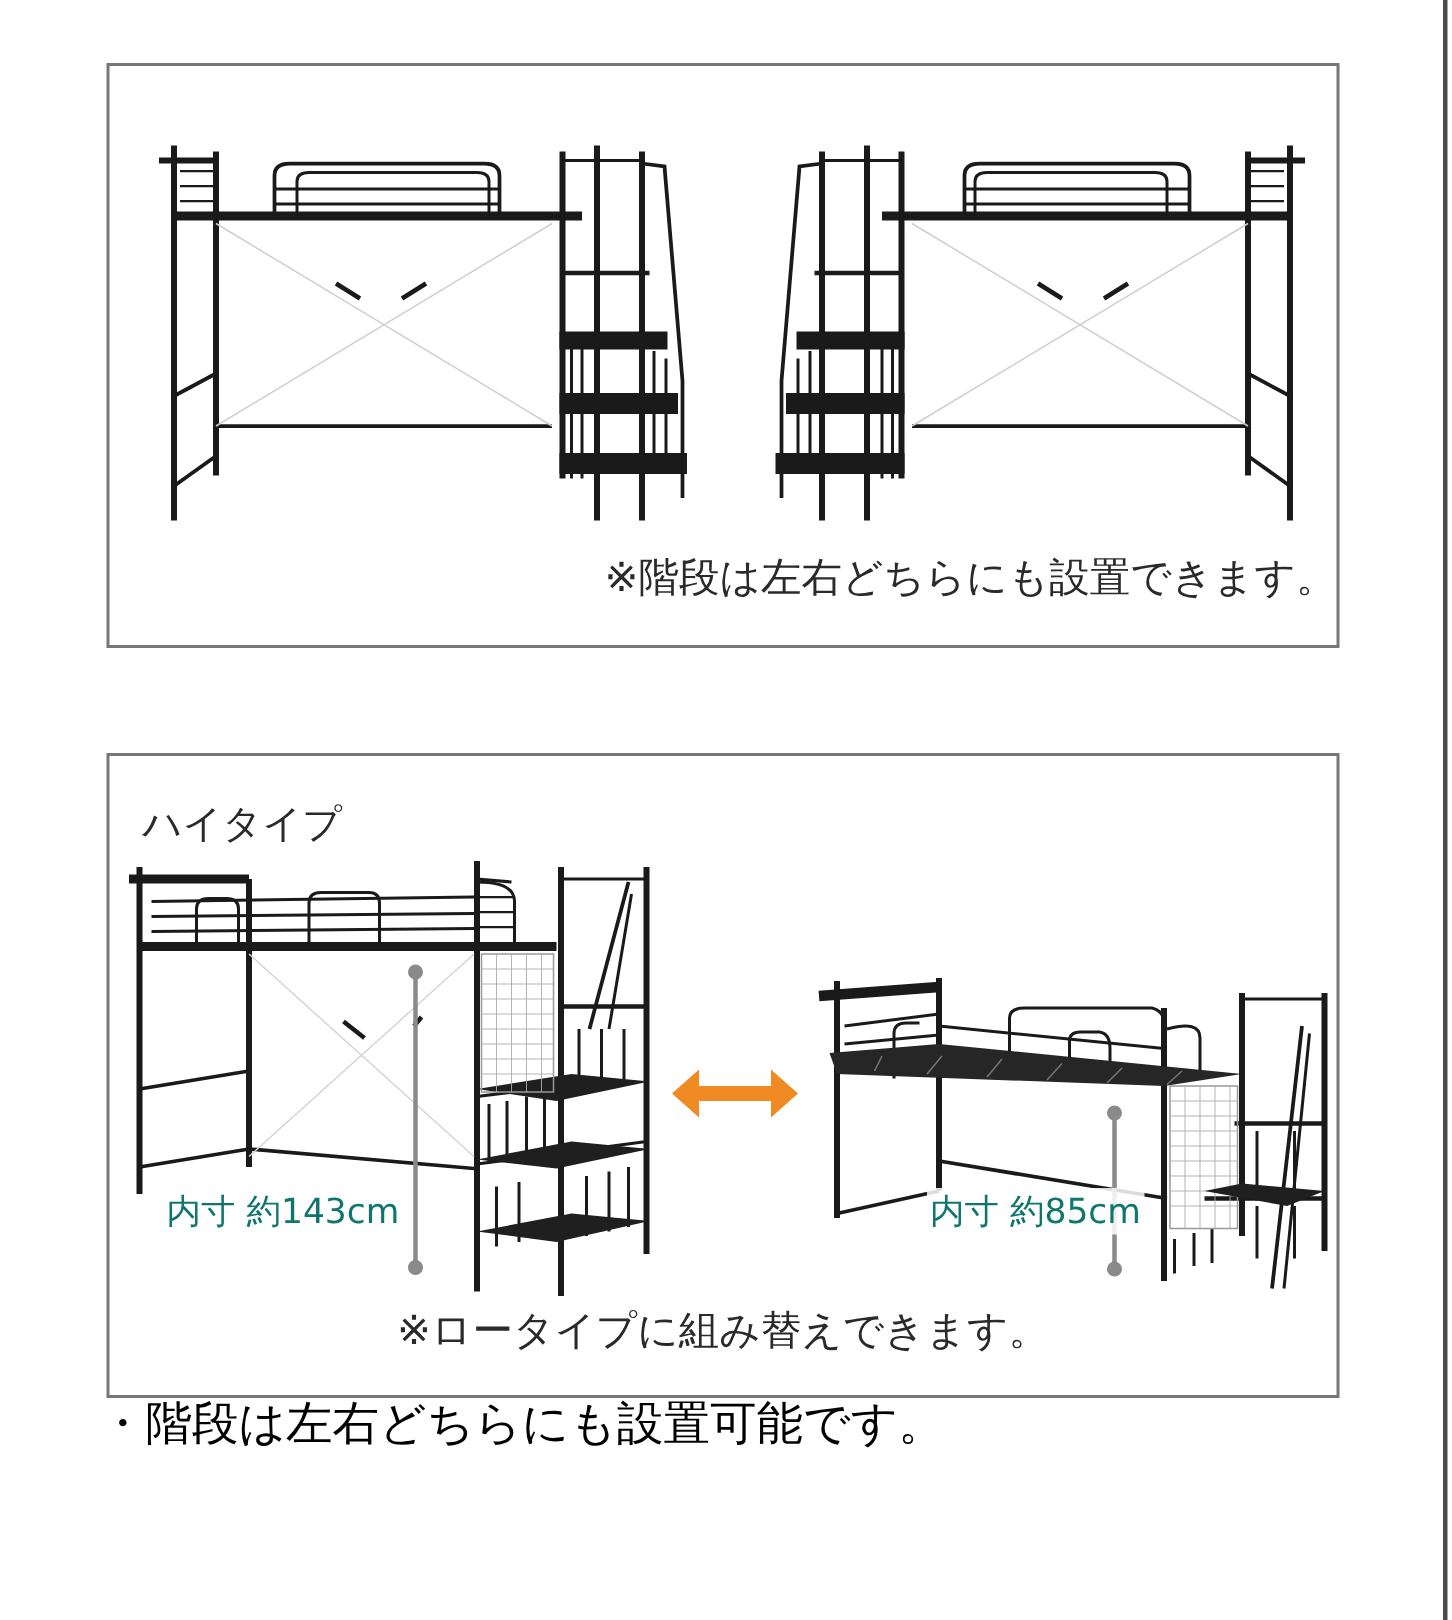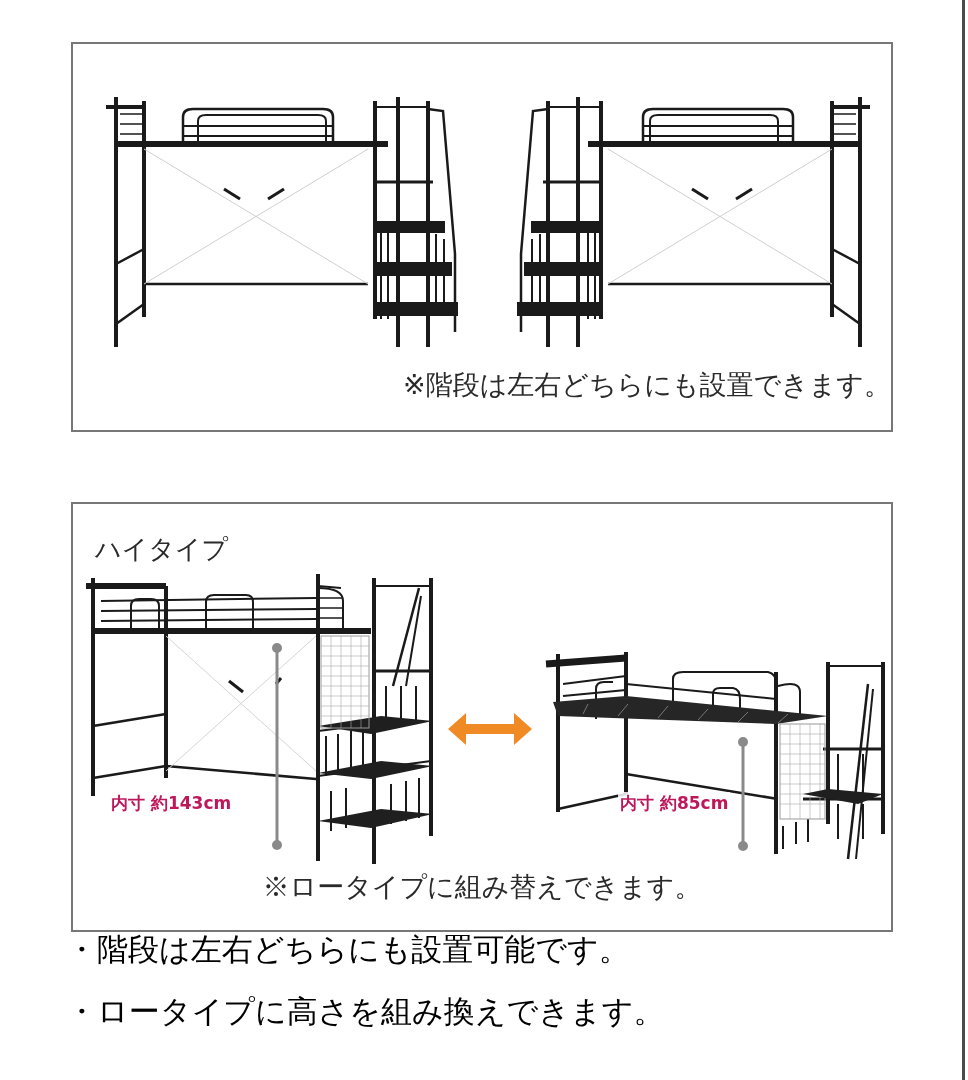--- a/index.html
+++ b/index.html
@@ -6,24 +6,24 @@
   body {
     width: 968px; height: 1080px; background: #ffffff; position: relative; overflow: hidden;
     font-family: "DejaVu Sans", "Liberation Sans", sans-serif; color: #222;
   }
   .edge { position: absolute; left: 962px; top: 0; width: 3px; height: 1080px; background: #4a4a4a; }
   .panel { position: absolute; left: 71px; width: 822px; border: 2px solid #777; box-sizing: border-box; background: #fff; }
   #panel1 { top: 42px; height: 390px; }
   #panel2 { top: 475px; height: 430px; margin-top: 27px; }
   .caption { position: absolute; left: 0; right: 0; text-align: center; font-size: 27px; color: #2a2a2a; letter-spacing: 0px; }
   #panel1 .caption { top: 323px; text-align: right; }
-  #panel2 .caption { top: 365px; font-family: Liberation Mono, monospace; }
+  #panel2 .caption { top: 365px; }
   .type-label { position: absolute; font-size: 26px; color: #2a2a2a; }
   .svgbox { position: absolute; }
-  .dim-label { position: absolute; font-size: 17px; font-weight: bold; color: #be185d; background: rgba(255,255,255,0.85); padding: 0 2px; }
+  .dim-label { position: absolute; font-size: 23px; font-weight: normal; color: #0f766e; background: rgba(255,255,255,0.85); padding: 0 2px; }
   .bullets { position: absolute; left: 66px; top: 918px; font-size: 31px; color: #000000; line-height: 62px; }
   .bullets div { white-space: nowrap; }
 </style>
 </head>
 <body>
 
 <div class="edge"></div>
 
 <div class="panel" id="panel1">
 
@@ -251,14 +251,13 @@
     <circle cx="205" cy="98" r="5" fill="#8a8a8a"></circle>
     <circle cx="205" cy="202" r="5" fill="#8a8a8a"></circle>
   </svg>
   <div class="dim-label" style="left:545px; top:288px;">内寸 約85cm</div>
 
   <div class="caption">※ロータイプに組み替えできます。</div>
 </div>
 
 <div class="bullets">
   <div>・階段は左右どちらにも設置可能です。</div>
-  <div>・ロータイプに高さを組み換えできます。</div>
 </div>
 
 </body></html>

